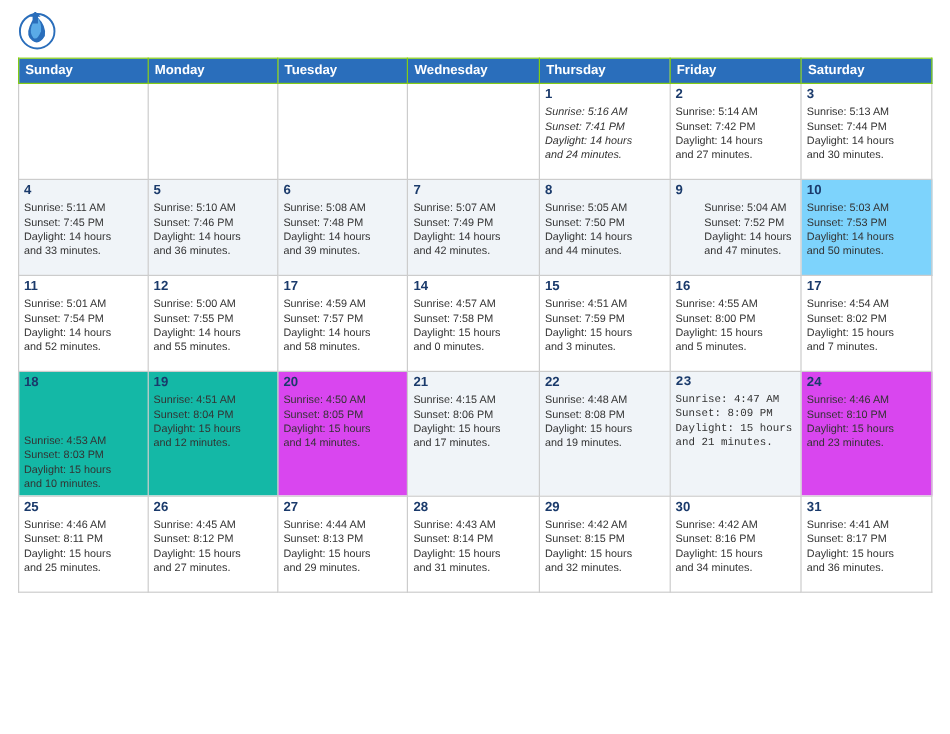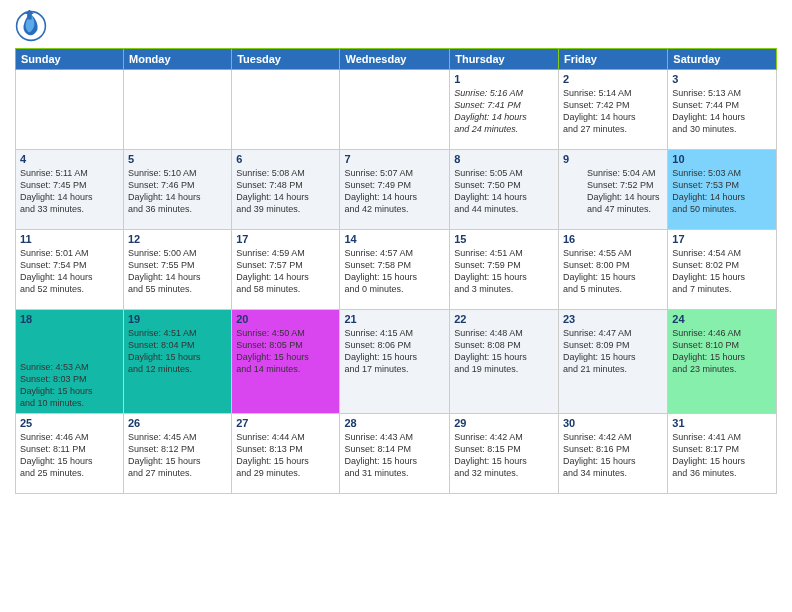--- a/index.html
+++ b/index.html
@@ -278,28 +278,28 @@
 Daylight: 15 hours
 and 17 minutes.</div>
           </td>
           <td style="background: rgb(240, 244, 248);">
             <span class="day-num">22</span>
             <div class="day-info" style="white-space: pre-line;">Sunrise: 4:48 AM
 Sunset: 8:08 PM
 Daylight: 15 hours
 and 19 minutes.</div>
           </td>
-          <td style="background: rgb(240, 244, 248);">
+          <td style="background: rgb(240, 244, 248); font-family: Liberation Mono, monospace;">
             <span class="day-num">23</span>
             <div class="day-info" style="white-space: pre-line;">Sunrise: 4:47 AM
 Sunset: 8:09 PM
 Daylight: 15 hours
 and 21 minutes.</div>
           </td>
-          <td style="background: #86efac; margin-left: 35px;">
+          <td style="background: #d946ef; margin-left: 35px;">
             <span class="day-num">24</span>
             <div class="day-info" style="white-space: pre-line;">Sunrise: 4:46 AM
 Sunset: 8:10 PM
 Daylight: 15 hours
 and 23 minutes.</div>
           </td>
         </tr>
         <tr>
           <td>
             <span class="day-num">25</span>

